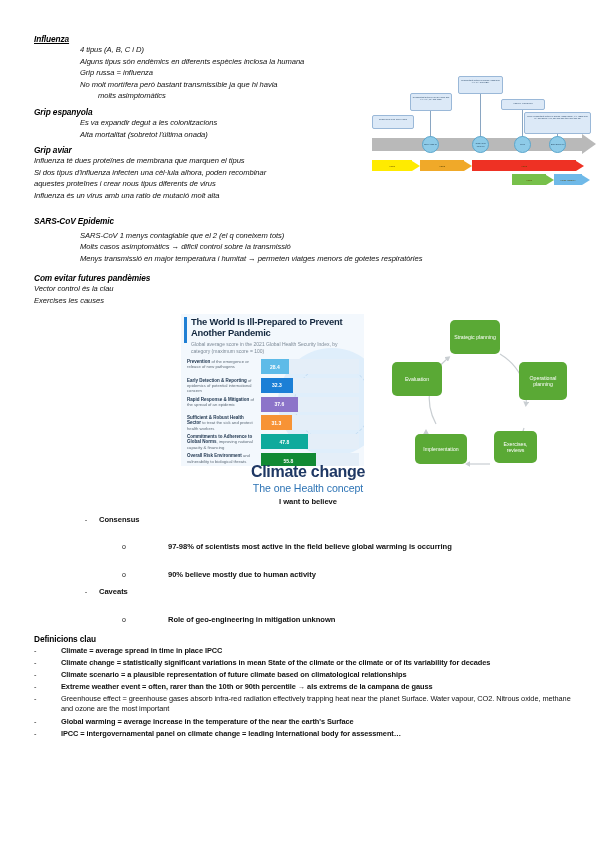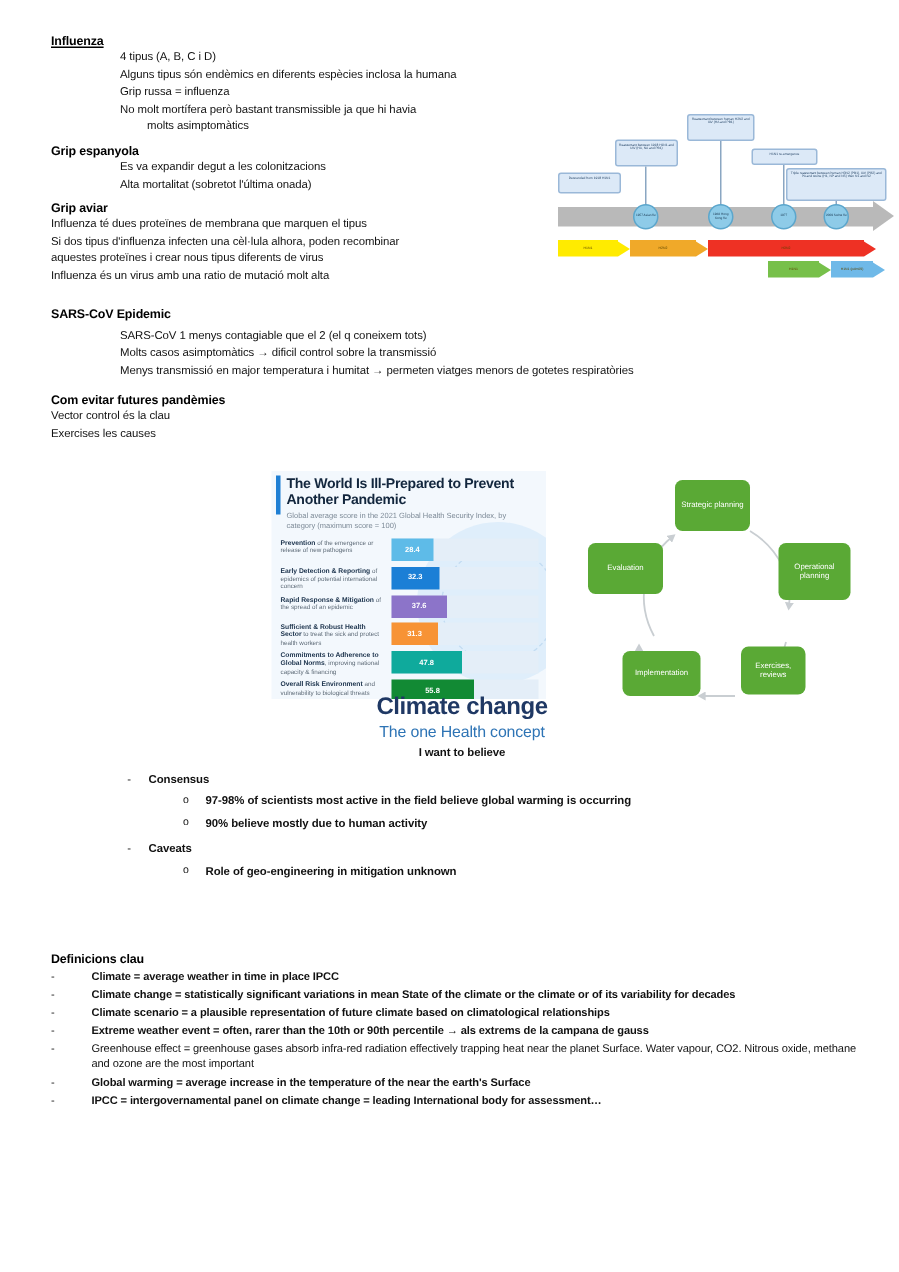--- a/index.html
+++ b/index.html
@@ -29,21 +29,21 @@
   .h-sec.ul { text-decoration: underline; }
   .body-line {
     font-size: 7.6px;
     color: #111;
     letter-spacing: -0.05px;
     line-height: 11.6px;
     white-space: nowrap;
   }
 
   
-  .notes { position: absolute; left: 34px; top: 22px; width: 340px; }
+  .notes { position: absolute; left: 34px; top: 34px; width: 340px; font-style: italic; }
   .blk { margin-bottom: 0px; }
   .indent1 { margin-left: 46px; }
 
   .gap-sm { height: 5px; }
   .gap-md { height: 9px; }
   .gap-lg { height: 14px; }
 
   
   .flowchart {
     position: absolute;
@@ -189,21 +189,21 @@
   .h-one-health {
     font-size: 10.6px; color: #2e74b5; line-height: 15px;
     letter-spacing: -0.1px;
   }
   .li-dash, .li-circ {
     display: flex; font-size: 7.6px; line-height: 11.6px; color: #111;
     letter-spacing: -0.05px;
   }
   .li-dash { margin-left: 30px; margin-top: 6px; }
   .li-dash .mk { width: 26px; flex: none; }
-  .li-circ { margin-left: 68px; margin-top: 3px; }
+  .li-circ { margin-left: 68px; margin-top: 16px; gap: 31px; }
   .li-circ .mk { width: 26px; flex: none; font-size: 7px; }
 
   .defs { position: absolute; left: 34px; top: 634px; width: 540px; }
   .def-li {
     display: flex; font-size: 7.4px; line-height: 10.6px;
     color: #111; letter-spacing: -0.07px; margin-top: 1.5px;
   }
   .def-li .mk { width: 27px; flex: none; }
   .def-li .tx { flex: 1 1 auto; }
 </style>
@@ -423,21 +423,21 @@
       <span class="mk">o</span>
       <span style="font-weight:bold">Role of geo-engineering in mitigation unknown</span>
     </div>
   </div>
 
   <div class="defs">
     <div class="h-sec">Definicions clau</div>
 
     <div class="def-li">
       <span class="mk">-</span>
-      <span class="tx" style="font-weight:bold">Climate = average weather in time in place IPCC</span>
+      <span class="tx" style="font-weight:bold">Climate = average spread in time in place IPCC</span>
     </div>
     <div class="def-li">
       <span class="mk">-</span>
       <span class="tx" style="font-weight:bold">Climate change = statistically significant variations in mean State of the climate or the climate or of its variability for decades</span>
     </div>
     <div class="def-li">
       <span class="mk">-</span>
       <span class="tx" style="font-weight:bold">Climate scenario = a plausible representation of future climate based on climatological relationships</span>
     </div>
     <div class="def-li">

